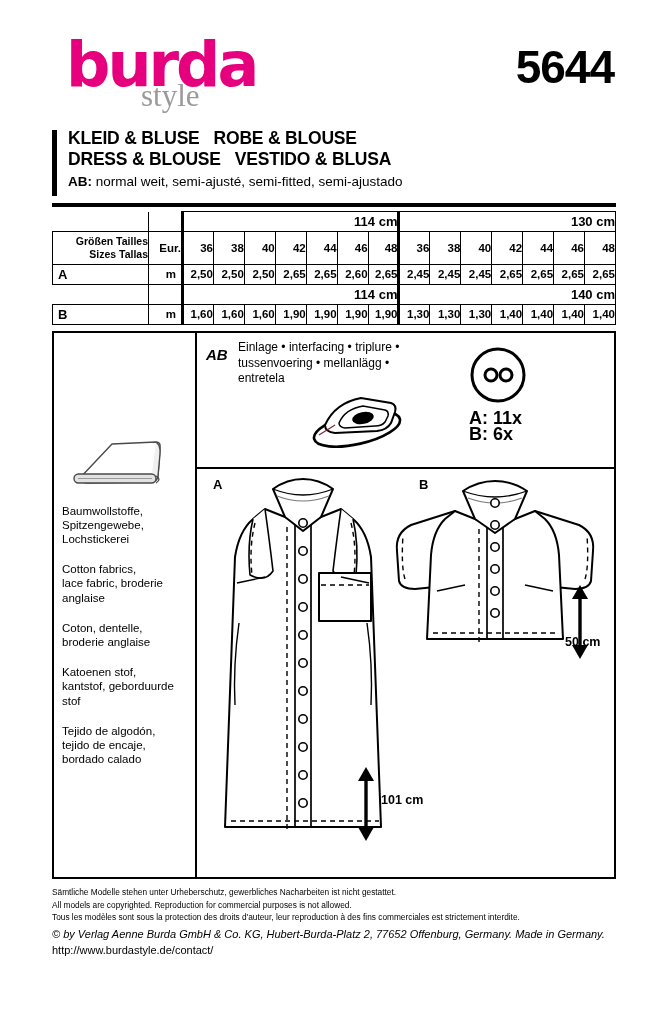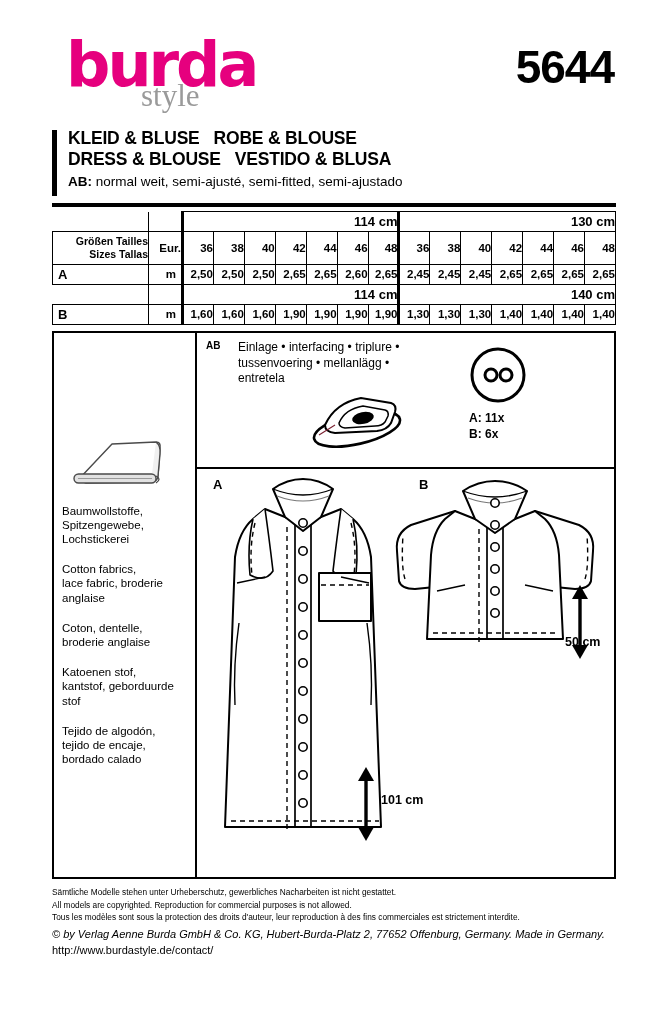--- a/index.html
+++ b/index.html
@@ -85,31 +85,31 @@
   .bolt-icon { margin: 2px 0 8px 2px; }
   .fabric-text {
     font-size: 11.5px; line-height: 14.2px; margin-bottom: 16px;
   }
   .col-right { flex: 1; display: flex; flex-direction: column; }
   .notions {
     border-bottom: 2.5px solid #000;
     height: 136px; position: relative; padding: 7px 8px 0 8px;
   }
   .notions-ab {
-    position: absolute; left: 9px; top: 7px;
-    font-size: 10px; font-weight: 700;
+    position: absolute; left: 9px; top: 13px;
+    font-size: 15px; font-weight: 700; font-style: italic;
   }
   .notions-text {
     margin-left: 33px; font-size: 12px; line-height: 15.5px; max-width: 250px;
   }
   .iron-icon { position: absolute; left: 108px; top: 54px; }
   .button-icon { position: absolute; left: 272px; top: 13px; }
   .button-counts {
     position: absolute; left: 272px; top: 77px;
-    font-size: 12px; font-weight: 700; line-height: 16px;
+    font-size: 18px; font-weight: 700; line-height: 16px;
   }
   .garments { flex: 1; position: relative; }
   .g-label {
     position: absolute; font-size: 13px; font-weight: 700;
   }
   .g-label.a { left: 16px; top: 8px; }
   .g-label.b { left: 222px; top: 8px; }
   .dim-text {
     position: absolute; font-size: 12.5px; font-weight: 700;
   }

